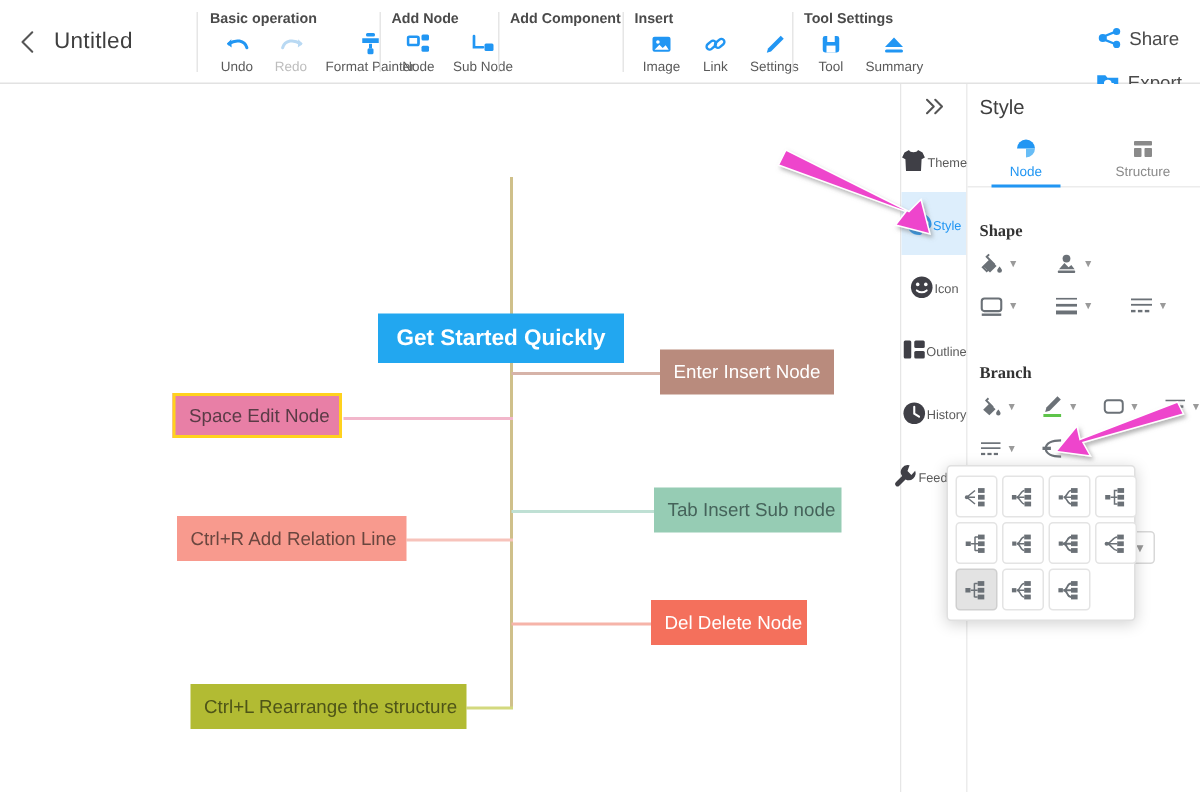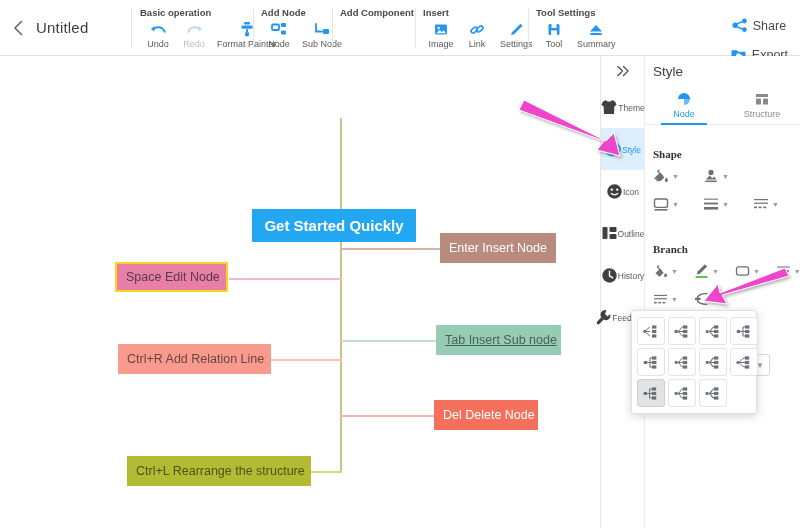--- a/index.html
+++ b/index.html
@@ -318,21 +318,21 @@
 
     <div class="node" style="left:440px;top:177px;width:116px;height:30px;background:#b98b7d;color:#ffffff;padding-left:9px;">
       <span>Enter Insert Node</span>
     </div>
 
     <div class="node" style="left:115px;top:206px;width:113px;height:30px;background:#e87fa6;color:#5a3b46;padding-left:9px;
                 border:2.5px solid #ffd21e;">
       <span>Space Edit Node</span>
     </div>
 
-    <div class="node" style="left:436px;top:269px;width:125px;height:30px;background:#96ccb4;color:#45635a;padding-left:9px;text-decoration:underline;">
+    <div class="node" style="left:436px;top:269px;width:125px;height:30px;background:#96ccb4;color:#45635a;padding-left:9px;">
       <span>Tab Insert Sub node</span>
     </div>
 
     <div class="node" style="left:118px;top:288px;width:153px;height:30px;background:#f89a8e;color:#6a463f;padding-left:9px;">
       <span>Ctrl+R Add Relation Line</span>
     </div>
 
     <div class="node" style="left:127px;top:400px;width:184px;height:30px;background:#b2bb33;color:#4e5418;padding-left:9px;">
       <span>Ctrl+L Rearrange the structure</span>
     </div>

